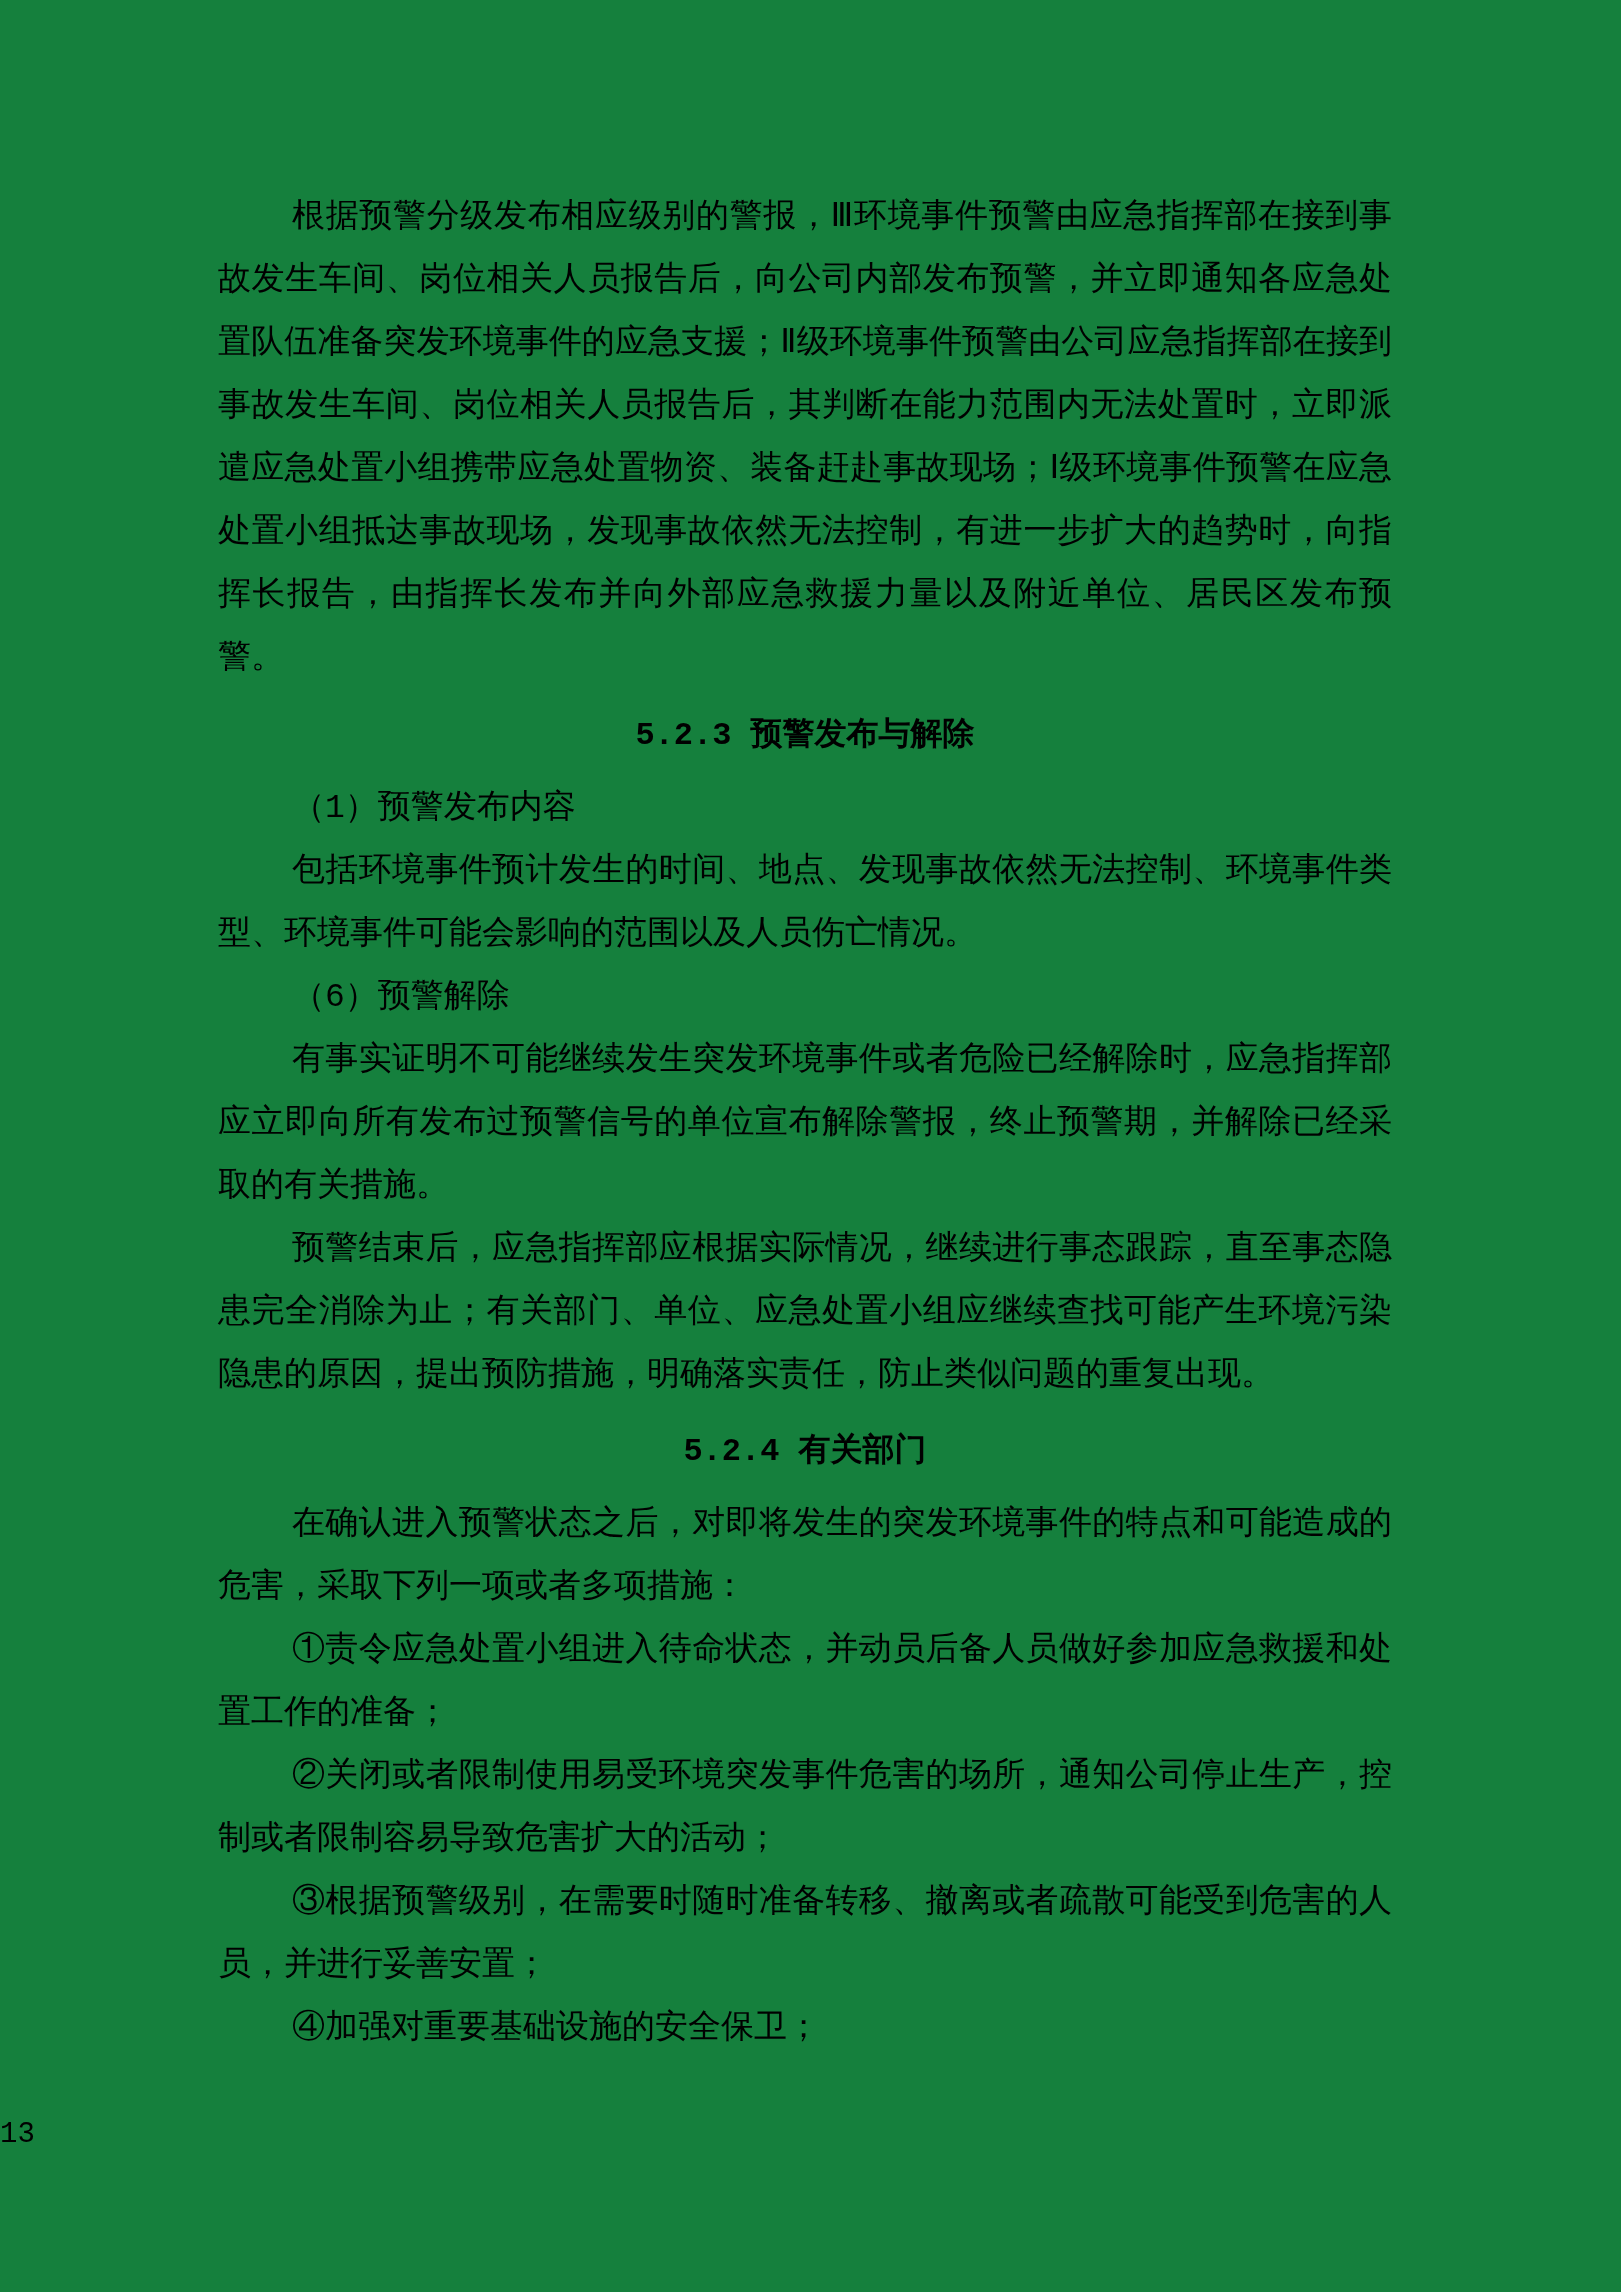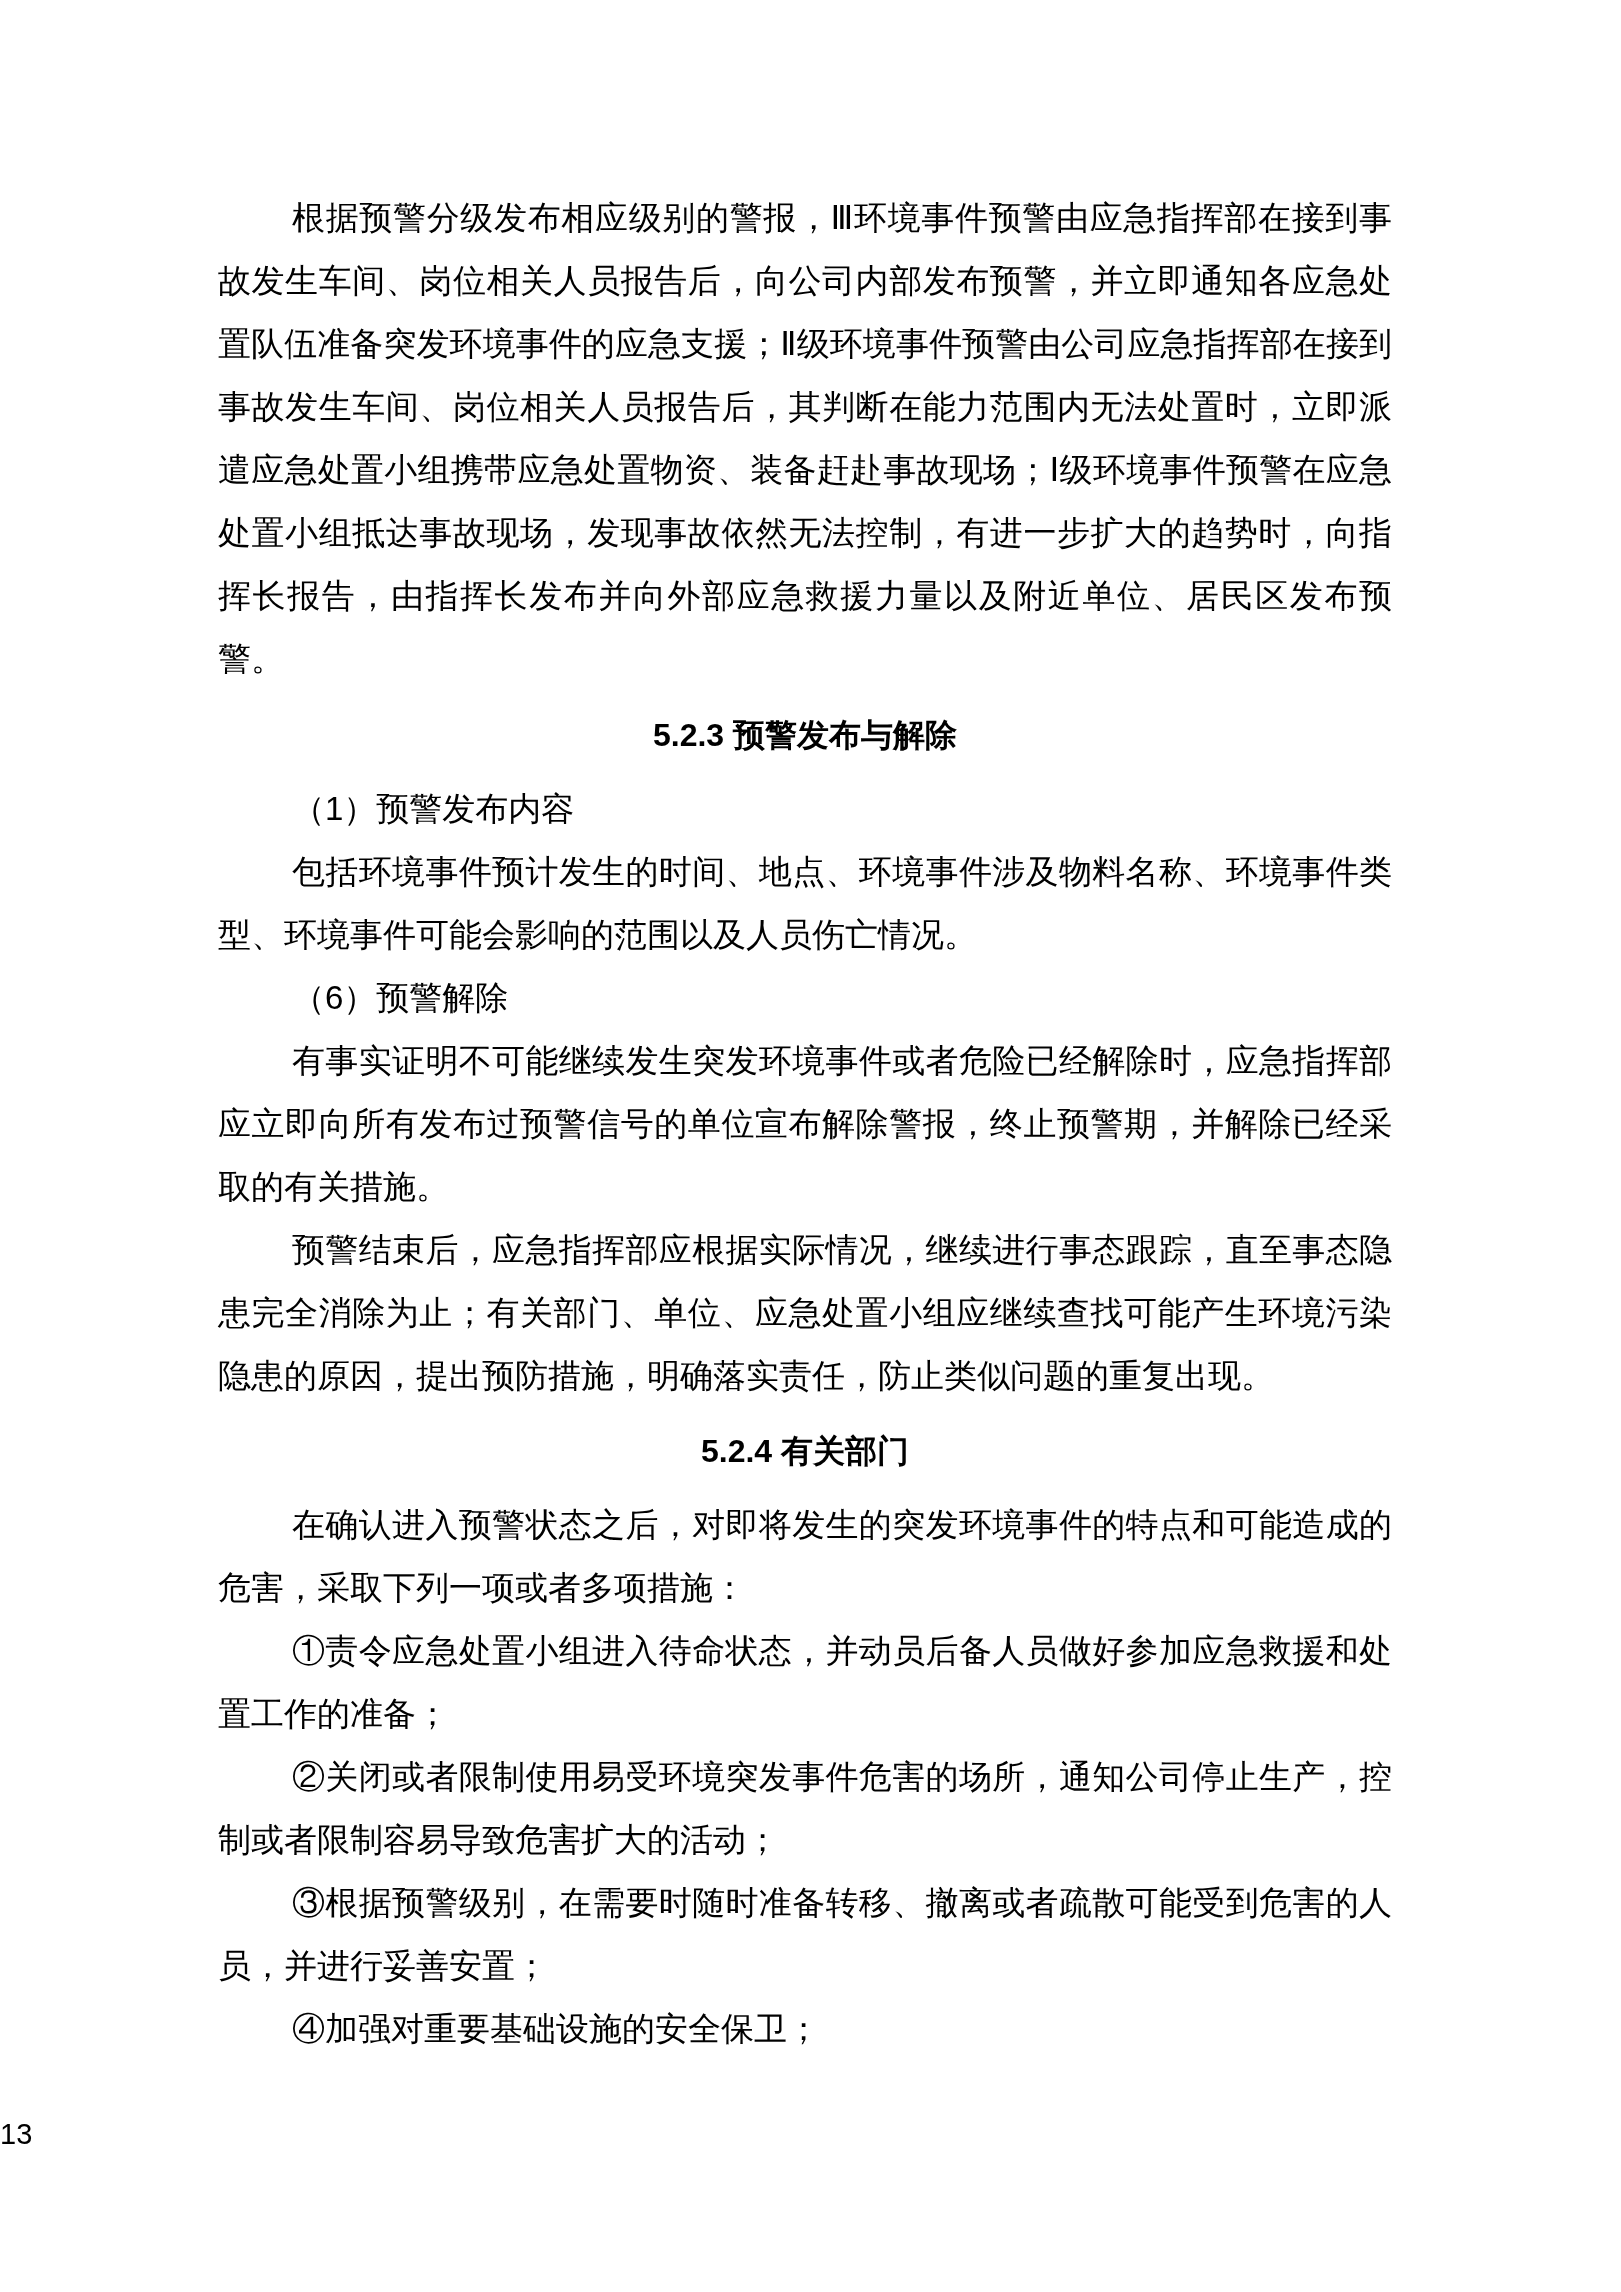--- a/index.html
+++ b/index.html
@@ -4,24 +4,24 @@
 <style>
   html, body {
     margin: 0;
     padding: 0;
     background: #808080;
   }
   .page {
     position: relative;
     width: 1621px;
     height: 2293px;
-    background: #ffffff;
+    background: #15803d;
     margin: 0 auto;
     overflow: hidden;
-    font-family: Liberation Sans, sans-serif;
+    font-family: Liberation Mono, monospace;
     color: #000000;
   }
   .content {
     position: absolute;
     left: 218px;
     top: 186px;
     width: 1174px;
   }
   .para {
     margin: 0;
@@ -55,21 +55,21 @@
   }
 </style>
 </head>
 <body>
 
 <div class="page">
   <div class="content">
     <p class="para">根据预警分级发布相应级别的警报，Ⅲ环境事件预警由应急指挥部在接到事故发生车间、岗位相关人员报告后，向公司内部发布预警，并立即通知各应急处置队伍准备突发环境事件的应急支援；Ⅱ级环境事件预警由公司应急指挥部在接到事故发生车间、岗位相关人员报告后，其判断在能力范围内无法处置时，立即派遣应急处置小组携带应急处置物资、装备赶赴事故现场；Ⅰ级环境事件预警在应急处置小组抵达事故现场，发现事故依然无法控制，有进一步扩大的趋势时，向指挥长报告，由指挥长发布并向外部应急救援力量以及附近单位、居民区发布预警。</p>
     <h2 class="heading">5.2.3 预警发布与解除</h2>
     <p class="para">（1）预警发布内容</p>
-    <p class="para">包括环境事件预计发生的时间、地点、环境事件涉及物料名称、环境事件类型、环境事件可能会影响的范围以及人员伤亡情况。</p>
+    <p class="para">包括环境事件预计发生的时间、地点、发现事故依然无法控制、环境事件类型、环境事件可能会影响的范围以及人员伤亡情况。</p>
     <p class="para">（6）预警解除</p>
     <p class="para">有事实证明不可能继续发生突发环境事件或者危险已经解除时，应急指挥部应立即向所有发布过预警信号的单位宣布解除警报，终止预警期，并解除已经采取的有关措施。</p>
     <p class="para">预警结束后，应急指挥部应根据实际情况，继续进行事态跟踪，直至事态隐患完全消除为止；有关部门、单位、应急处置小组应继续查找可能产生环境污染隐患的原因，提出预防措施，明确落实责任，防止类似问题的重复出现。</p>
     <h2 class="heading">5.2.4 有关部门</h2>
     <p class="para">在确认进入预警状态之后，对即将发生的突发环境事件的特点和可能造成的危害，采取下列一项或者多项措施：</p>
     <p class="para">①责令应急处置小组进入待命状态，并动员后备人员做好参加应急救援和处置工作的准备；</p>
     <p class="para">②关闭或者限制使用易受环境突发事件危害的场所，通知公司停止生产，控制或者限制容易导致危害扩大的活动；</p>
     <p class="para">③根据预警级别，在需要时随时准备转移、撤离或者疏散可能受到危害的人员，并进行妥善安置；</p>
     <p class="para">④加强对重要基础设施的安全保卫；</p>
   </div>

